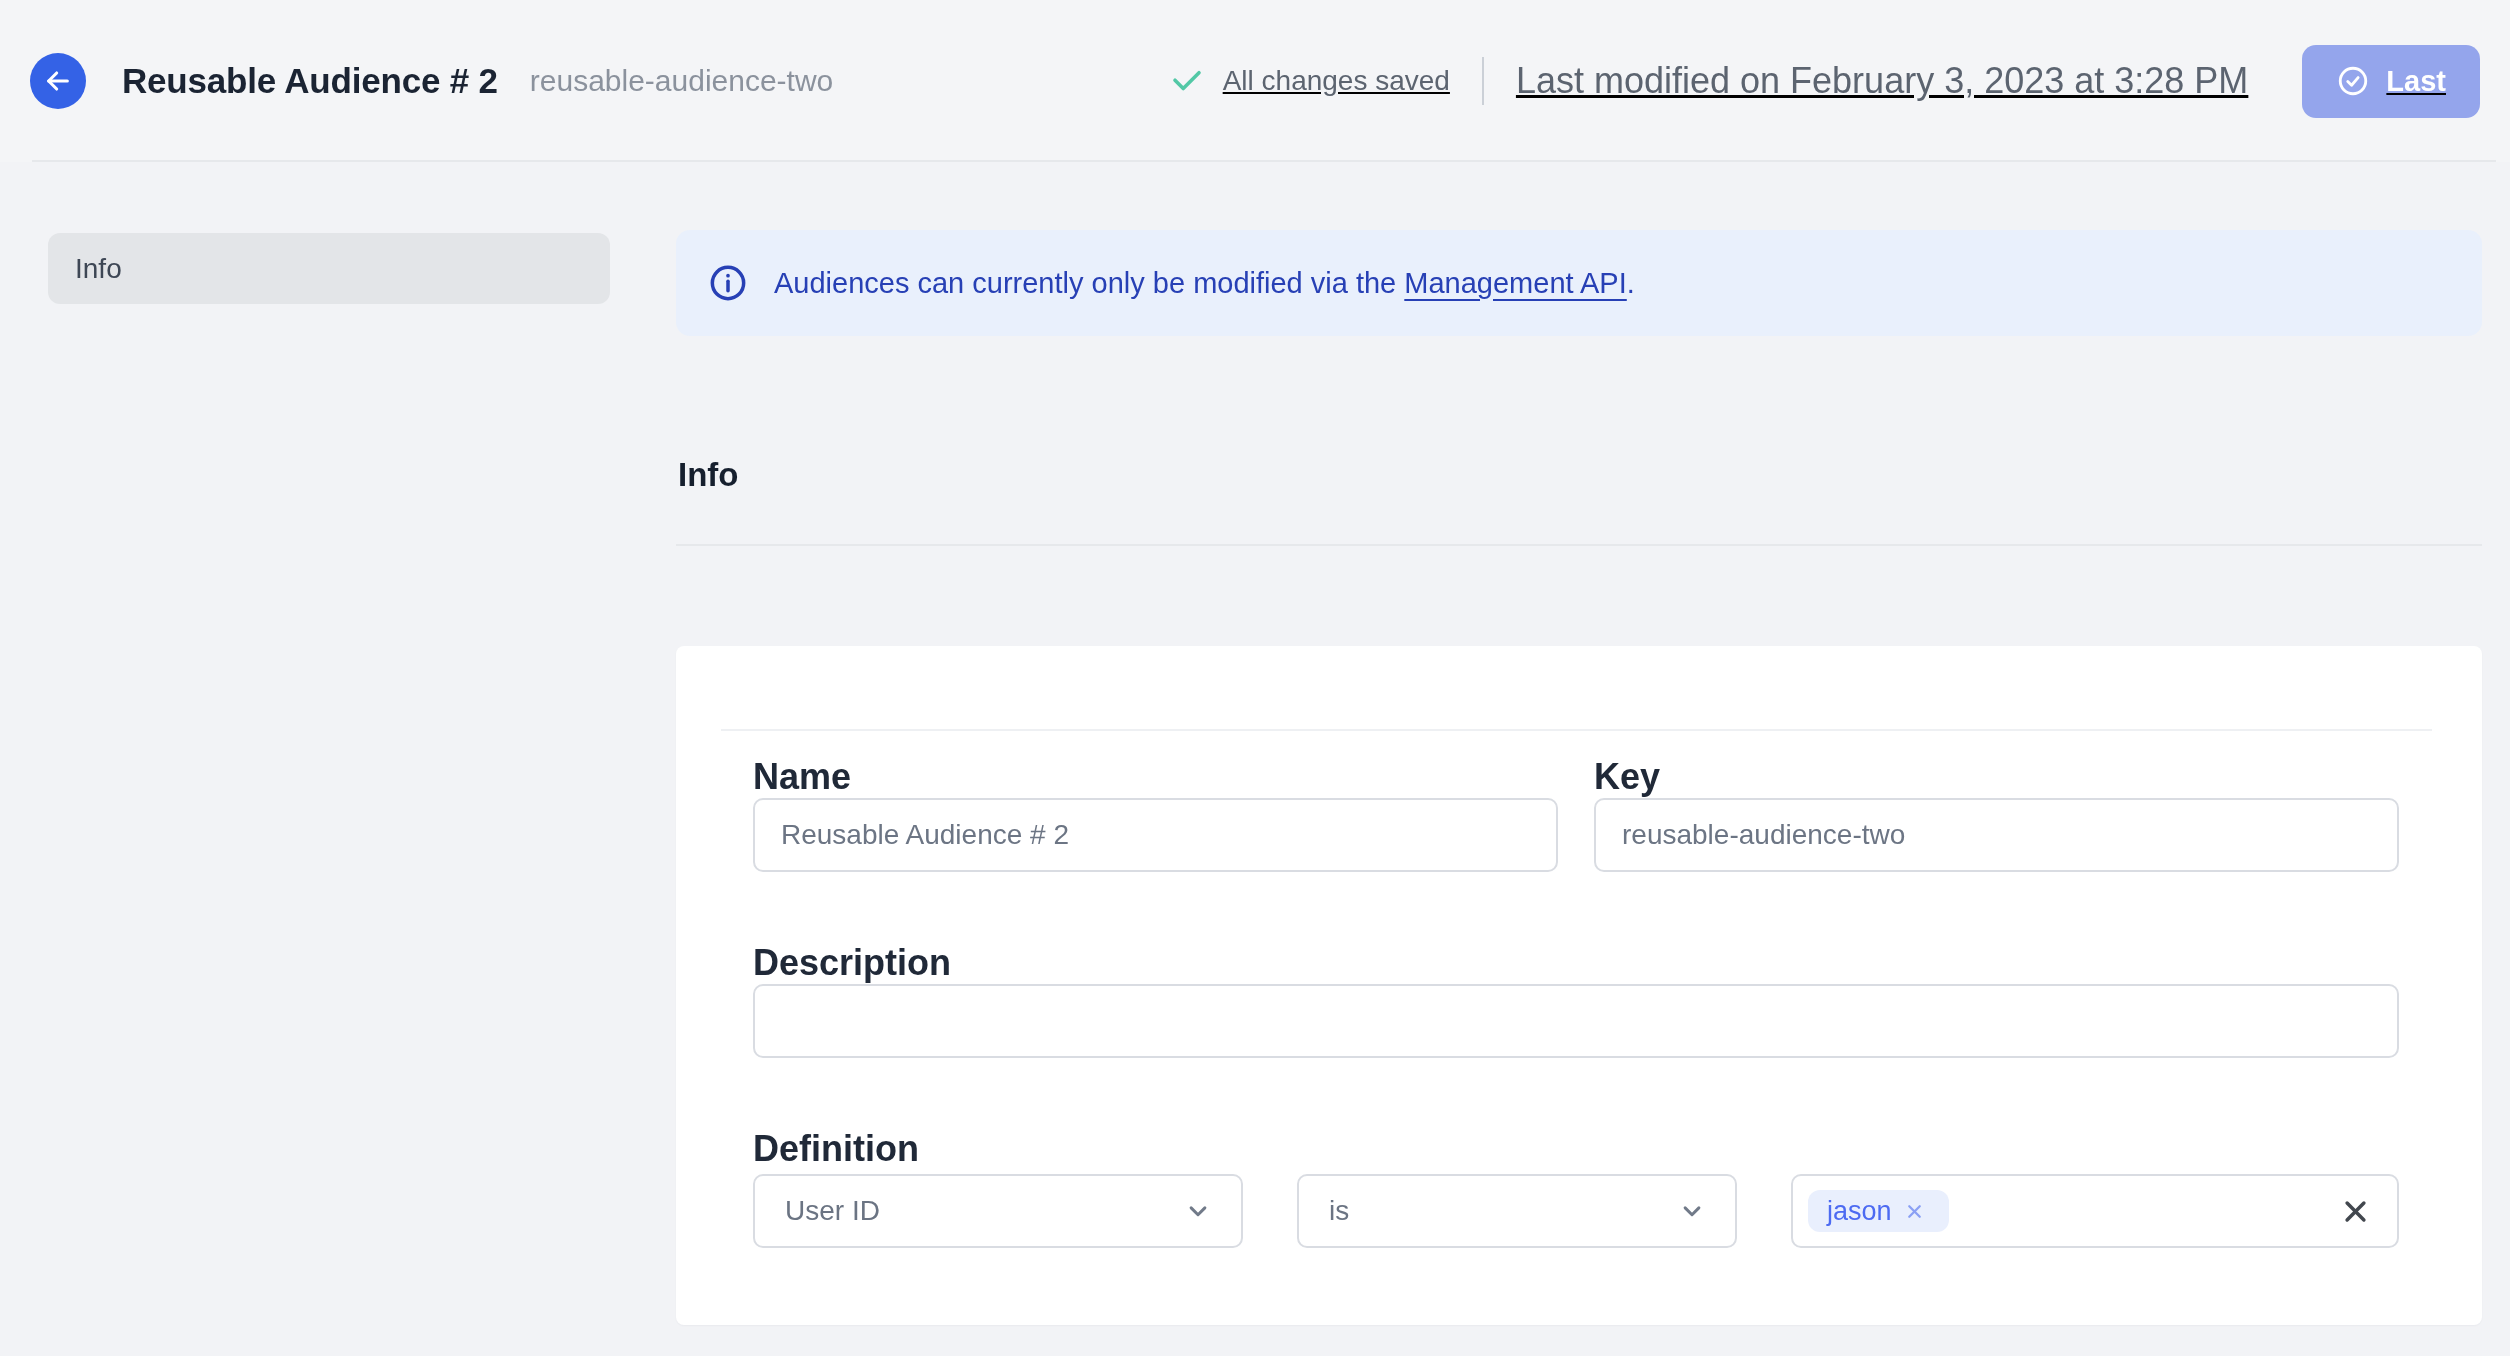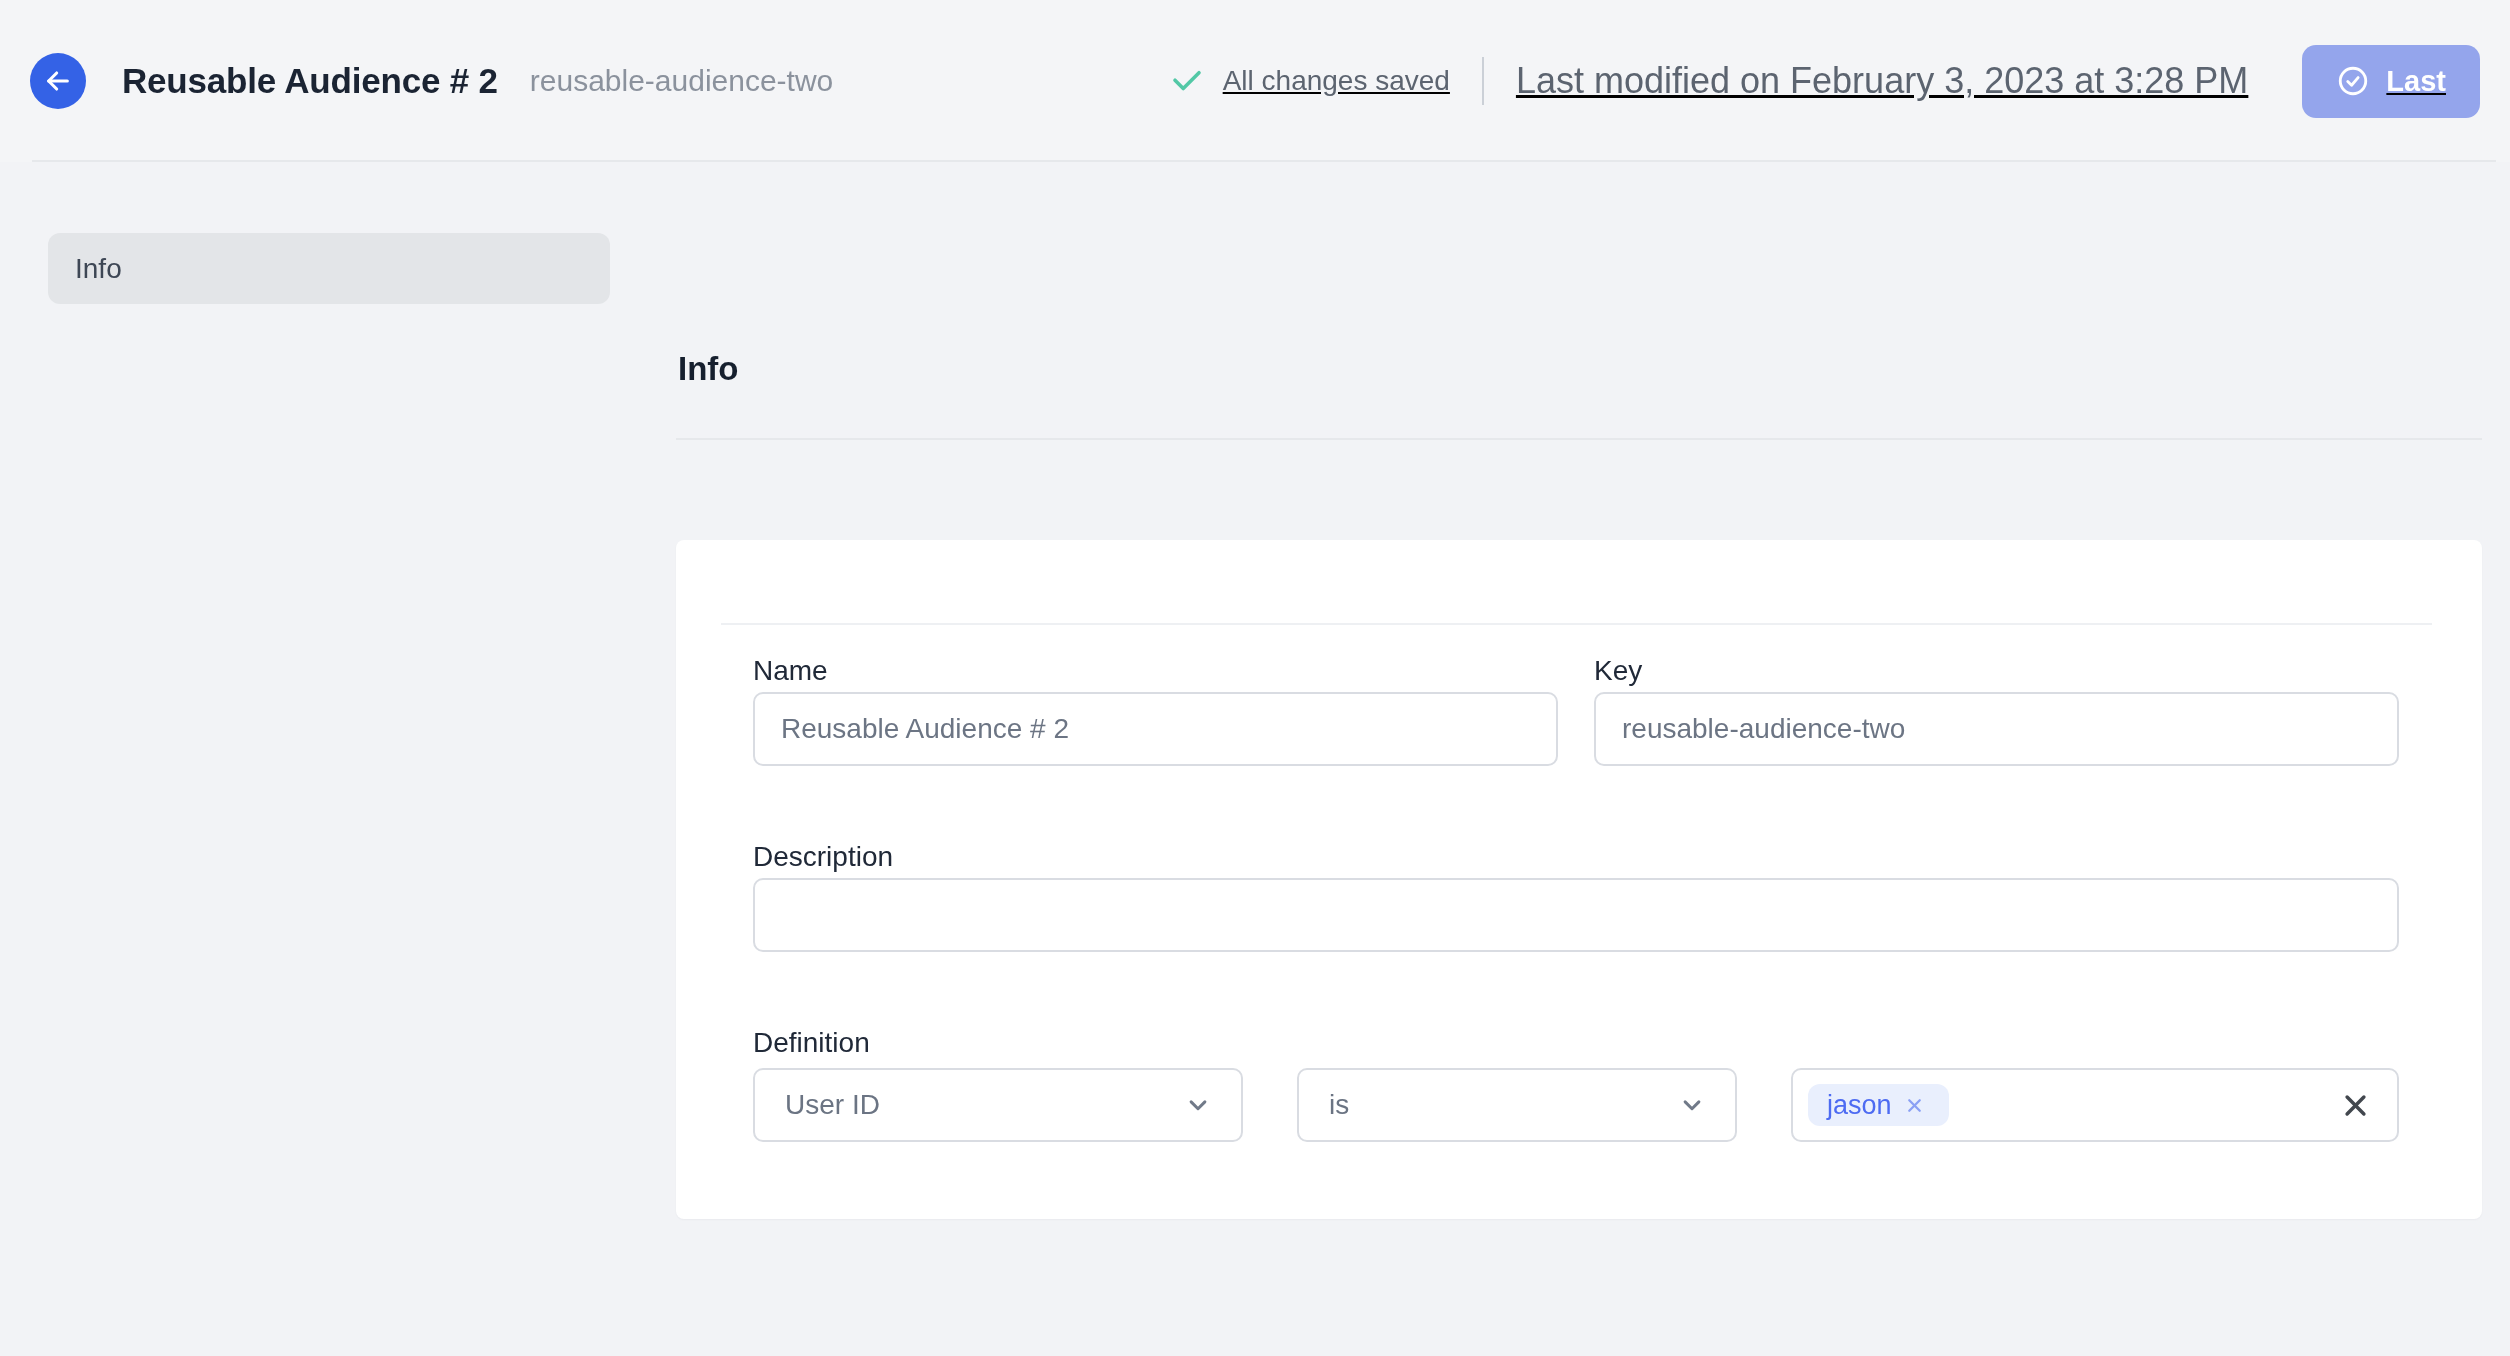--- a/index.html
+++ b/index.html
@@ -82,21 +82,21 @@
   .section-divider { margin-top:50px; height:2px; background:var(--divider); }
 
   .card {
     margin-top:100px; height:679px; position:relative;
     background:#ffffff; border-radius:8px;
     box-shadow:0 1px 2px rgba(16,24,40,0.04);
   }
   .card-topline { position:absolute; top:83px; left:45px; right:50px; height:2px; background:#eef0f3; }
 
   .form { position:absolute; top:114px; left:77px; right:83px; }
-  .field-label { font-size:28px; font-weight:400; color:var(--label); line-height:34px; }
+  .field-label { font-size:36px; font-weight:700; color:var(--label); line-height:34px; }
   .row-two { display:flex; gap:36px; }
   .row-two > div { flex:1; }
   .text-input {
     margin-top:4px; width:100%; height:74px;
     border:2px solid var(--border); border-radius:10px; background:#fff;
     font-family:inherit; font-size:28px; color:var(--input-text);
     padding:0 26px; outline:none;
   }
   .form-row { margin-top:74px; }
 
@@ -161,20 +161,31 @@
   </header>
 
   <nav>
     <div class="sidebar-tab">
       <span>Info</span>
     </div>
   </nav>
 
   <main class="content">
 
+    <div class="banner">
+      <span>
+        <svg width="40" height="40" viewBox="0 0 24 24" fill="none" stroke="#2740b5" stroke-width="2.1" stroke-linecap="round">
+          <circle cx="12" cy="12" r="9.4"></circle>
+          <line x1="12" y1="11" x2="12" y2="16.6"></line>
+          <circle cx="12" cy="7.6" r="0.6" fill="#2740b5" stroke="none"></circle>
+          <circle cx="12" cy="7.6" r="1.1" fill="#2740b5" stroke="none"></circle>
+        </svg>
+      </span>
+      <span><span>Audiences can currently only be modified via the </span><a>Management API</a><span>.</span></span>
+    </div>
 
     <h2 class="section-heading">Info</h2>
     <div class="section-divider"></div>
 
     <section class="card">
       <div class="card-topline"></div>
 
       <div class="form">
 
         <div class="row-two">

